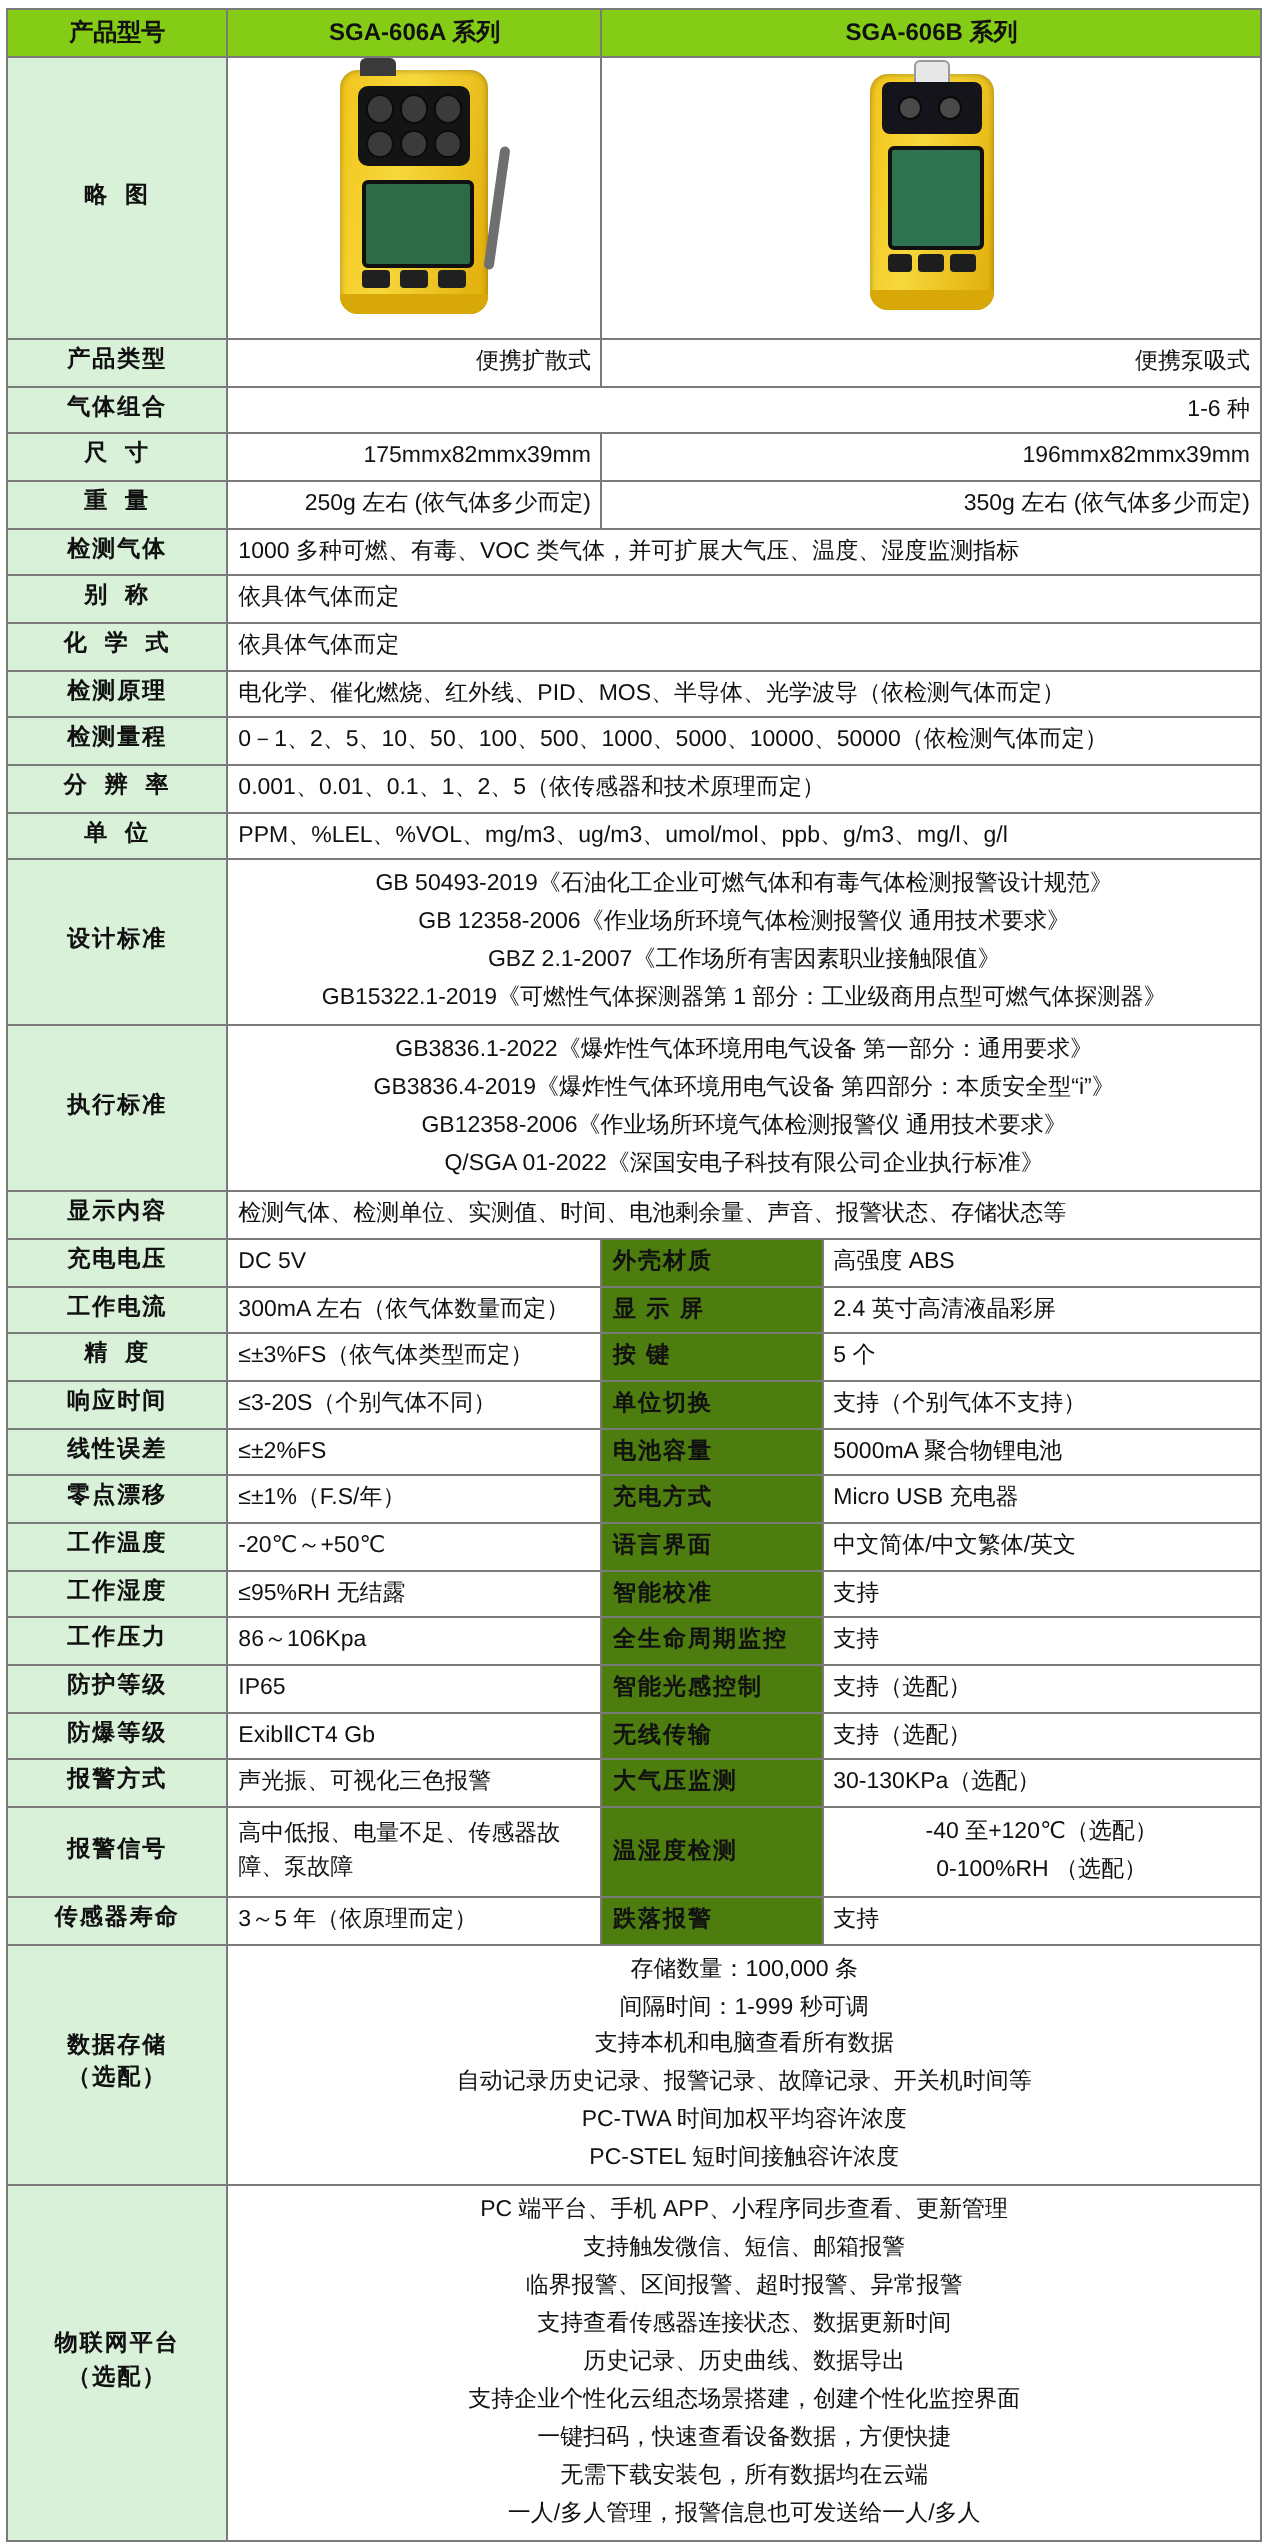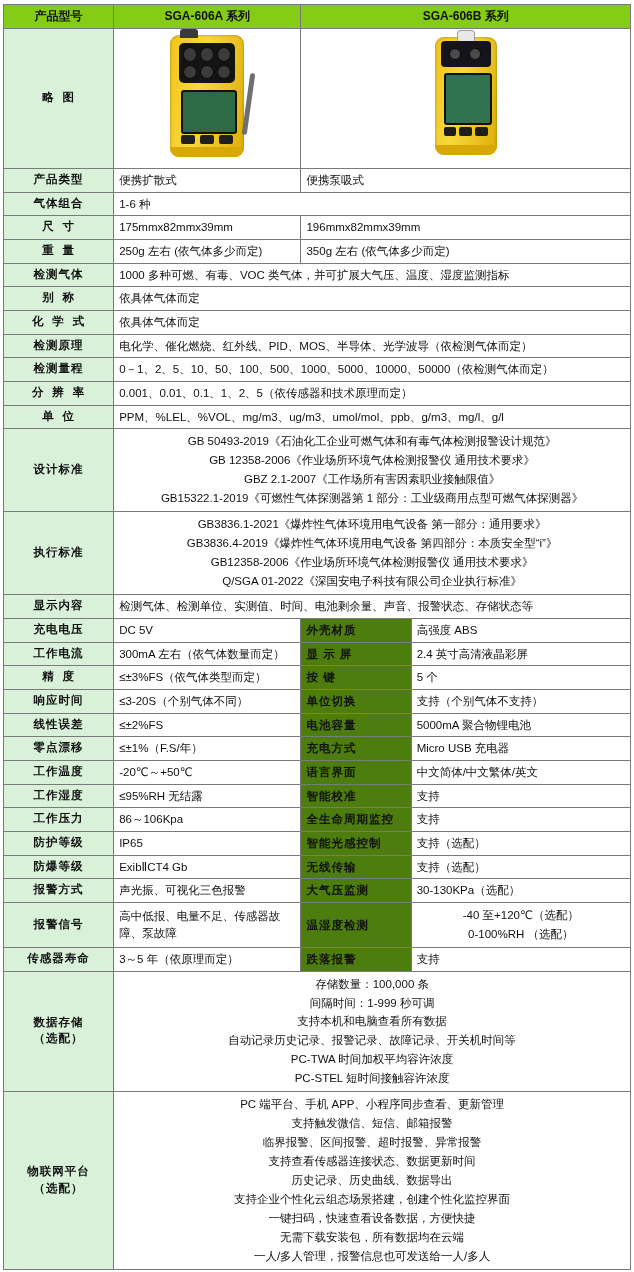--- a/index.html
+++ b/index.html
@@ -2,21 +2,21 @@
 <html><head>
 <meta charset="utf-8">
 <style>
   html,body{margin:0;padding:0;background:#fff;}
   body{font-family:"Liberation Sans","DejaVu Sans",sans-serif;}
   #sheet{width:634px;box-sizing:border-box;padding:4px 3px 3px 3px;}
   table{border-collapse:collapse;width:628px;table-layout:fixed;}
   td{border:1px solid #7a7a7a;font-size:11.5px;color:#111;padding:3px 5px;vertical-align:middle;line-height:1.45;}
   .lbl{background:#d9f0d9;text-align:center;font-weight:bold;width:110px;letter-spacing:1px;font-family:Liberation Mono, monospace;}
   .lbl2{background:#4d7c0f;text-align:left;font-weight:bold;letter-spacing:1px;}
-  .ctr{text-align:left;}
+  .ctr{text-align:right;}
   .hdr{background:#84cc16;text-align:center;font-weight:bold;font-size:12px;}
   .imgcell{background:#fff;text-align:center;padding:6px 0;}
   .multi{line-height:1.65;text-align:center;}
   
   .dev{display:inline-block;position:relative;}
   .devA{width:74px;height:122px;}
   .devB{width:62px;height:118px;}
   .body{position:absolute;left:0;top:0;width:100%;height:100%;border-radius:9px;background:linear-gradient(100deg,#f2c41a 0%,#f7d83c 40%,#e0ad08 100%);box-shadow:inset 0 0 3px rgba(0,0,0,.35);}
   .face{position:absolute;background:#1c1c1c;border-radius:4px;}
   .grillA{left:9px;top:8px;width:56px;height:40px;background:#141414;border-radius:5px;}
@@ -162,21 +162,21 @@
       <div>GB 50493-2019《石油化工企业可燃气体和有毒气体检测报警设计规范》</div>
       <div>GB 12358-2006《作业场所环境气体检测报警仪 通用技术要求》</div>
       <div>GBZ 2.1-2007《工作场所有害因素职业接触限值》</div>
       <div>GB15322.1-2019《可燃性气体探测器第 1 部分：工业级商用点型可燃气体探测器》</div>
     </td>
   </tr>
 
   <tr>
     <td class="lbl">执行标准</td>
     <td colspan="3" class="multi">
-      <div>GB3836.1-2021《爆炸性气体环境用电气设备 第一部分：通用要求》</div>
+      <div>GB3836.1-2022《爆炸性气体环境用电气设备 第一部分：通用要求》</div>
       <div>GB3836.4-2019《爆炸性气体环境用电气设备 第四部分：本质安全型“i”》</div>
       <div>GB12358-2006《作业场所环境气体检测报警仪 通用技术要求》</div>
       <div>Q/SGA 01-2022《深国安电子科技有限公司企业执行标准》</div>
     </td>
   </tr>
 
   <tr>
     <td class="lbl">显示内容</td>
     <td colspan="3">检测气体、检测单位、实测值、时间、电池剩余量、声音、报警状态、存储状态等</td>
   </tr>

